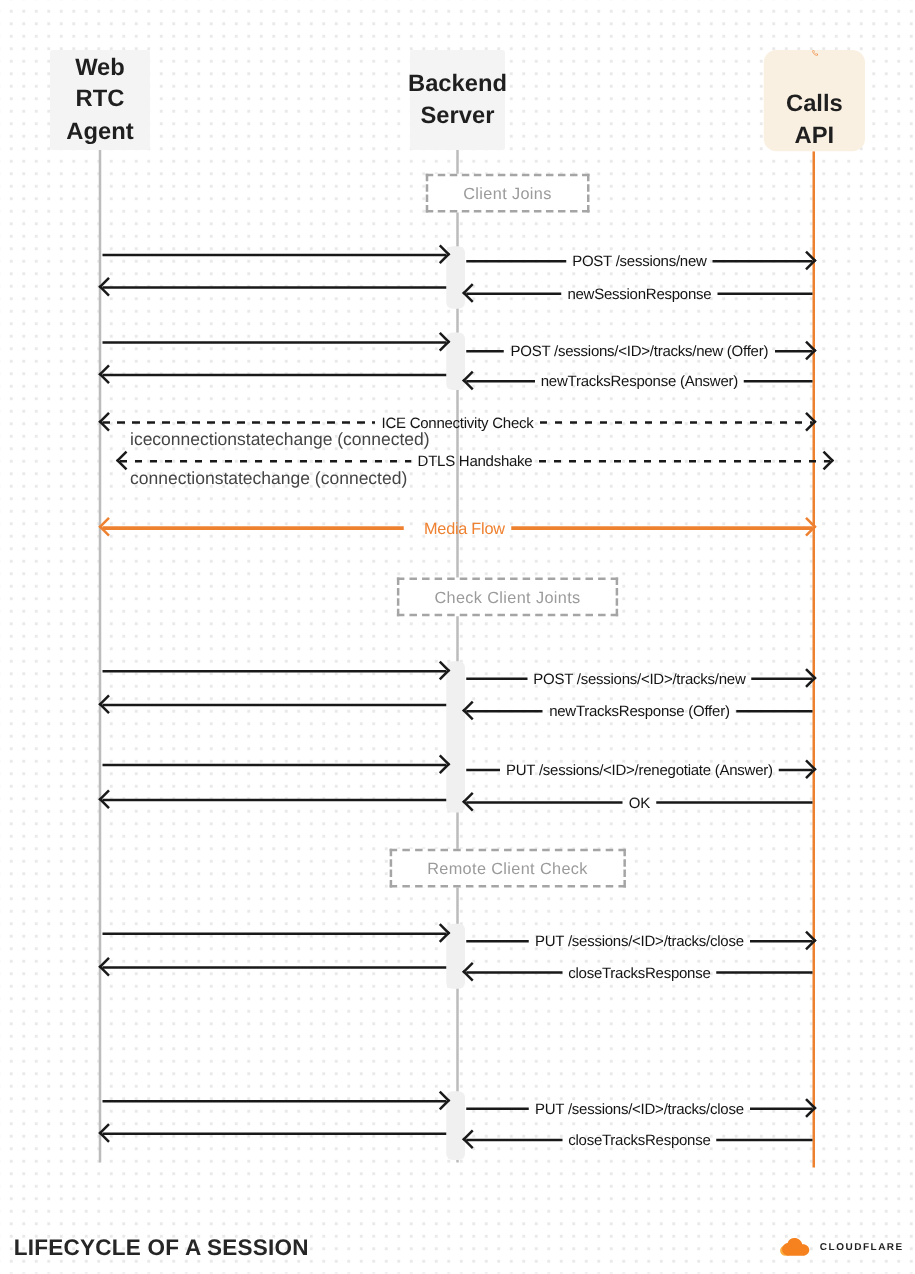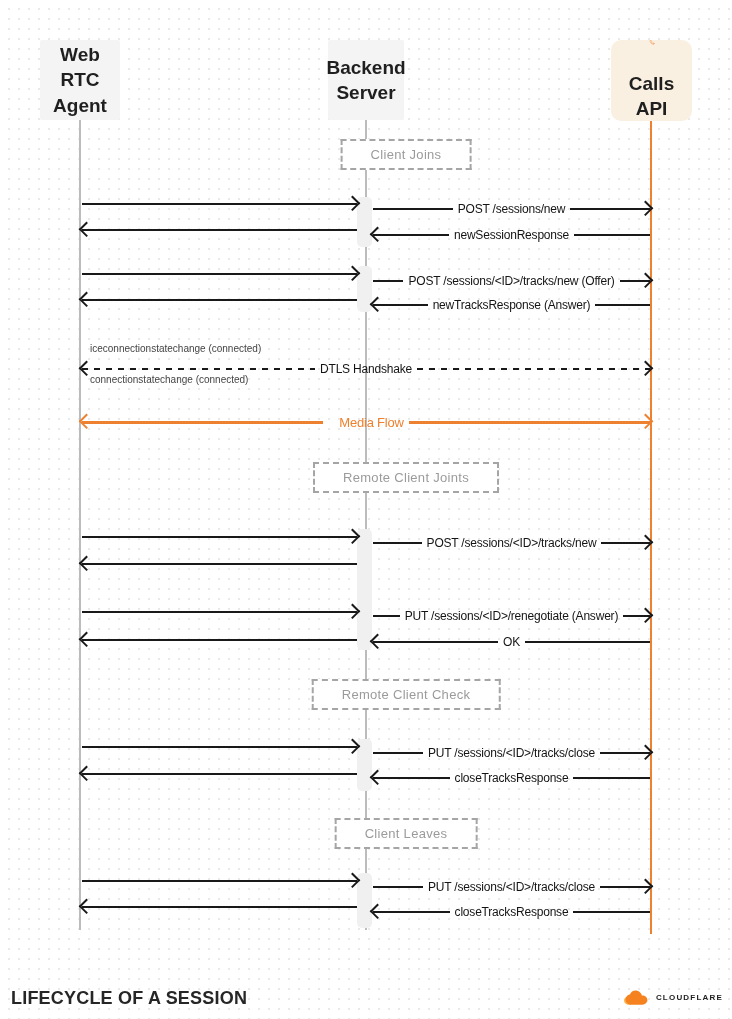--- a/index.html
+++ b/index.html
@@ -31,21 +31,21 @@
   .ln{flex:1;min-width:2px;height:2.5px;background:var(--arrow-dark);}
   .lbl{font-weight:normal;font-size:12px;letter-spacing:-0.2px;white-space:nowrap;color:#141414;padding:0 5px;}
   .chev{position:absolute;width:9px;height:9px;border:0 solid var(--arrow-dark);
     border-top-width:2.6px;border-right-width:2.6px;top:50%;}
   .chev.cr{right:0;transform:translate(1px,-56%) rotate(45deg);}
   .chev.cl{left:0;transform:translate(-1px,-56%) rotate(-135deg);}
   .msg.dash .ln{background:repeating-linear-gradient(90deg,var(--arrow-dark) 0 6px,transparent 6px 12px);}
   .msg.orange .ln{background:var(--accent-orange);height:3px;}
   .msg.orange .lbl{color:var(--accent-orange);font-size:13px;margin-left:11px;}
   .msg.orange .chev{border-color:var(--accent-orange);}
-  .sub{position:absolute;font-size:10px;color:#454545;white-space:nowrap;z-index:4;}
+  .sub{position:absolute;font-size:14px;color:#454545;white-space:nowrap;z-index:4;margin-left:14px;}
   
   .phase{position:absolute;left:366px;transform:translateX(-50%);background:#ffffff;
     border:2px dashed #a5a5a5;color:#9b9b9b;font-size:13px;letter-spacing:0.3px;
     padding:6px 28px;white-space:nowrap;z-index:5;margin-left:40px;}
   
   .footer-title{position:absolute;left:11px;top:988px;font-size:18px;font-weight:bold;
     letter-spacing:0.2px;color:#262626;z-index:6;}
   .brand{position:absolute;right:9px;top:989px;display:flex;align-items:center;gap:4px;z-index:6;}
   .brand-text{font-size:8px;font-weight:bold;letter-spacing:1.2px;color:#1f1f1f;}
   .phone-svg{display:block;}
@@ -72,23 +72,22 @@
     <span class="actor-label">Backend Server</span>
   </div>
   <div class="actor calls" style="left:611px;top:40px;width:81px;height:81px">
     <svg class="phone-svg" width="30" height="30" viewBox="0 0 24 24" fill="none" style="stroke:var(--accent-orange)" stroke-width="2.1" stroke-linecap="round" stroke-linejoin="round">
       <path d="M22 16.92v3a2 2 0 0 1-2.18 2 19.79 19.79 0 0 1-8.63-3.07 19.5 19.5 0 0 1-6-6 19.79 19.79 0 0 1-3.07-8.67A2 2 0 0 1 4.11 2h3a2 2 0 0 1 2 1.72 12.84 12.84 0 0 0 .7 2.81 2 2 0 0 1-.45 2.11L8.09 9.91a16 16 0 0 0 6 6l1.27-1.27a2 2 0 0 1 2.11-.45 12.84 12.84 0 0 0 2.81.7A2 2 0 0 1 22 16.92z"></path>
     </svg>
     <span class="actor-label">Calls API</span>
   </div>
 
   <div class="phase" style="top:139px"><span>Client Joins</span></div>
-  <div class="phase" style="top:462px"><span>Remote Client Joints</span></div>
+  <div class="phase" style="top:462px"><span>Check Client Joints</span></div>
   <div class="phase" style="top:679px"><span>Remote Client Check</span></div>
-  <div class="phase" style="top:818px"><span>Client Leaves</span></div>
 
   <div class="msg" style="left:82px;top:204px;width:275px">
       <i class="ln"></i>
       <i class="chev cr"></i>
     </div>
   <div class="msg" style="left:373px;top:209px;width:277px">
       <i class="ln"></i>
       <span class="lbl">POST /sessions/new</span>
       <i class="ln"></i>
       <i class="chev cr"></i>
@@ -118,22 +117,29 @@
       <i class="chev cl"></i>
       <i class="ln"></i>
       <span class="lbl">newTracksResponse (Answer)</span>
       <i class="ln"></i>
     </div>
   <div class="msg" style="left:82px;top:300px;width:275px">
       <i class="chev cl"></i>
       <i class="ln"></i>
     </div>
 
+  <div class="msg dash" style="left:82px;top:338px;width:568px">
+      <i class="chev cl"></i>
+      <i class="ln"></i>
+      <span class="lbl">ICE Connectivity Check</span>
+      <i class="ln"></i>
+      <i class="chev cr"></i>
+    </div>
   <div class="sub" style="left:90px;top:343px">iceconnectionstatechange (connected)</div>
-  <div class="msg dash" style="left:82px;top:369px;width:568px">
+  <div class="msg dash" style="left:96px;top:369px;width:568px">
       <i class="chev cl"></i>
       <i class="ln"></i>
       <span class="lbl">DTLS Handshake</span>
       <i class="ln"></i>
       <i class="chev cr"></i>
     </div>
   <div class="sub" style="left:90px;top:374px">connectionstatechange (connected)</div>
   <div class="msg orange" style="left:82px;top:422px;width:568px">
       <i class="chev cl"></i>
       <i class="ln"></i>
@@ -144,20 +150,26 @@
 
   <div class="msg" style="left:82px;top:537px;width:275px">
       <i class="ln"></i>
       <i class="chev cr"></i>
     </div>
   <div class="msg" style="left:373px;top:543px;width:277px">
       <i class="ln"></i>
       <span class="lbl">POST /sessions/&lt;ID&gt;/tracks/new</span>
       <i class="ln"></i>
       <i class="chev cr"></i>
+    </div>
+  <div class="msg" style="left:373px;top:569px;width:277px">
+      <i class="chev cl"></i>
+      <i class="ln"></i>
+      <span class="lbl">newTracksResponse (Offer)</span>
+      <i class="ln"></i>
     </div>
   <div class="msg" style="left:82px;top:564px;width:275px">
       <i class="chev cl"></i>
       <i class="ln"></i>
     </div>
 
   <div class="msg" style="left:82px;top:612px;width:275px">
       <i class="ln"></i>
       <i class="chev cr"></i>
     </div>

